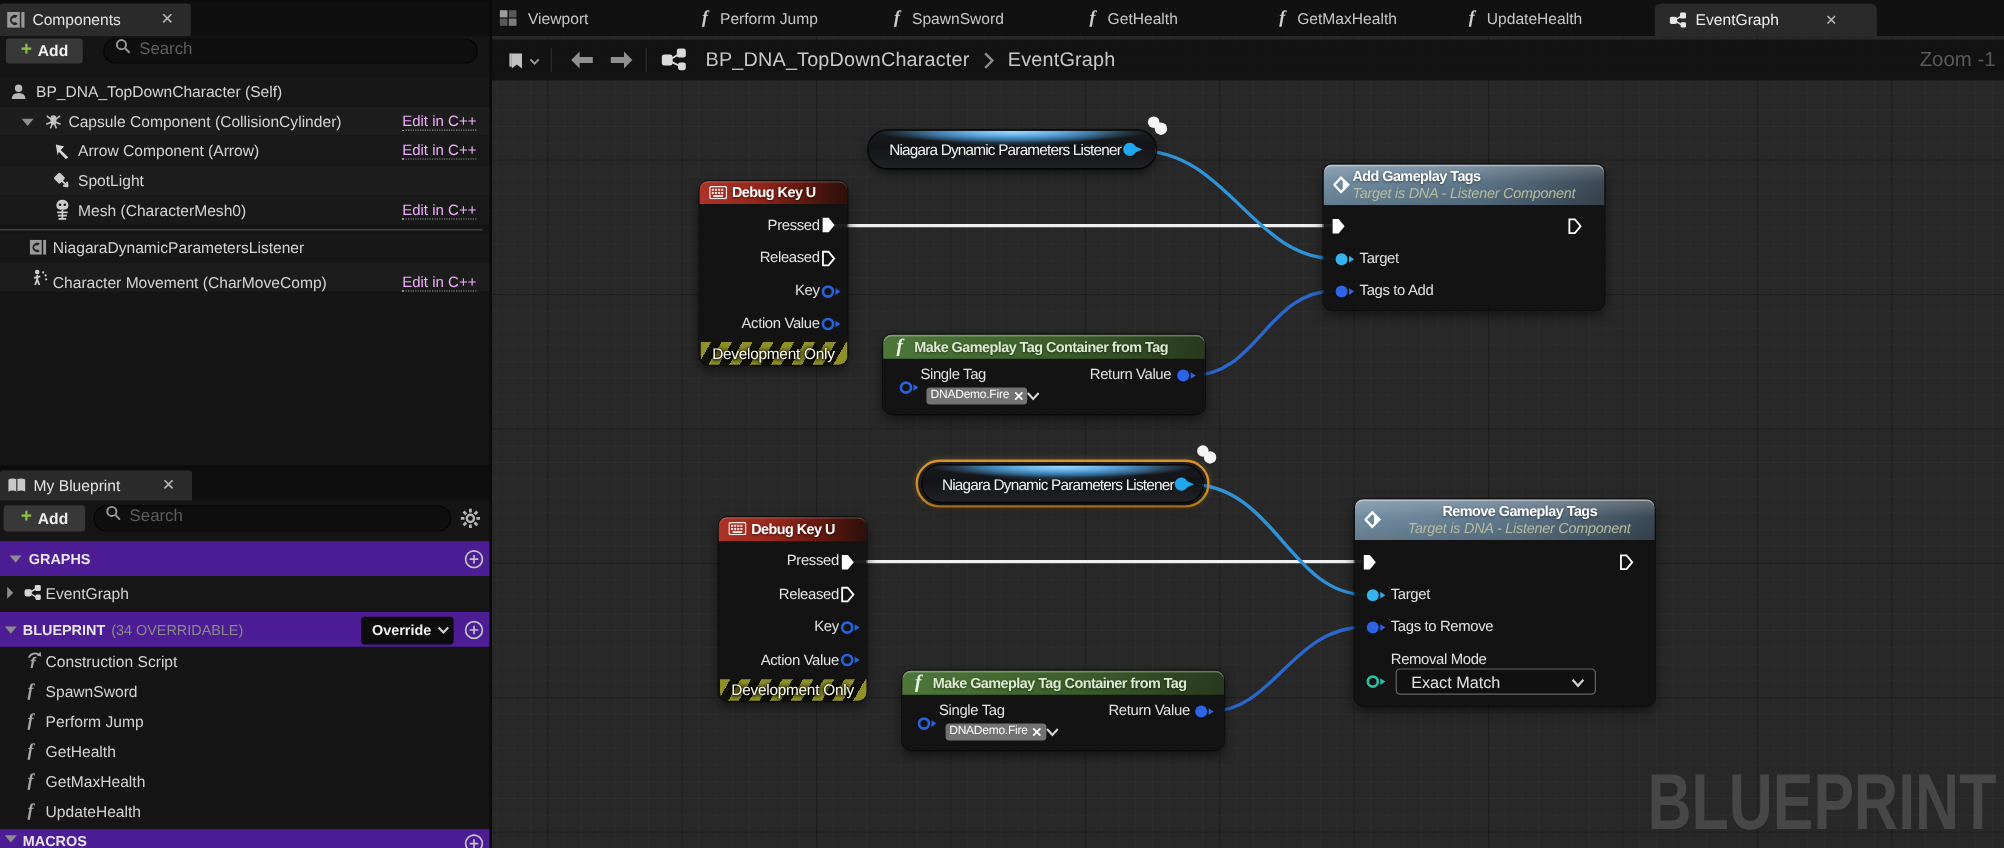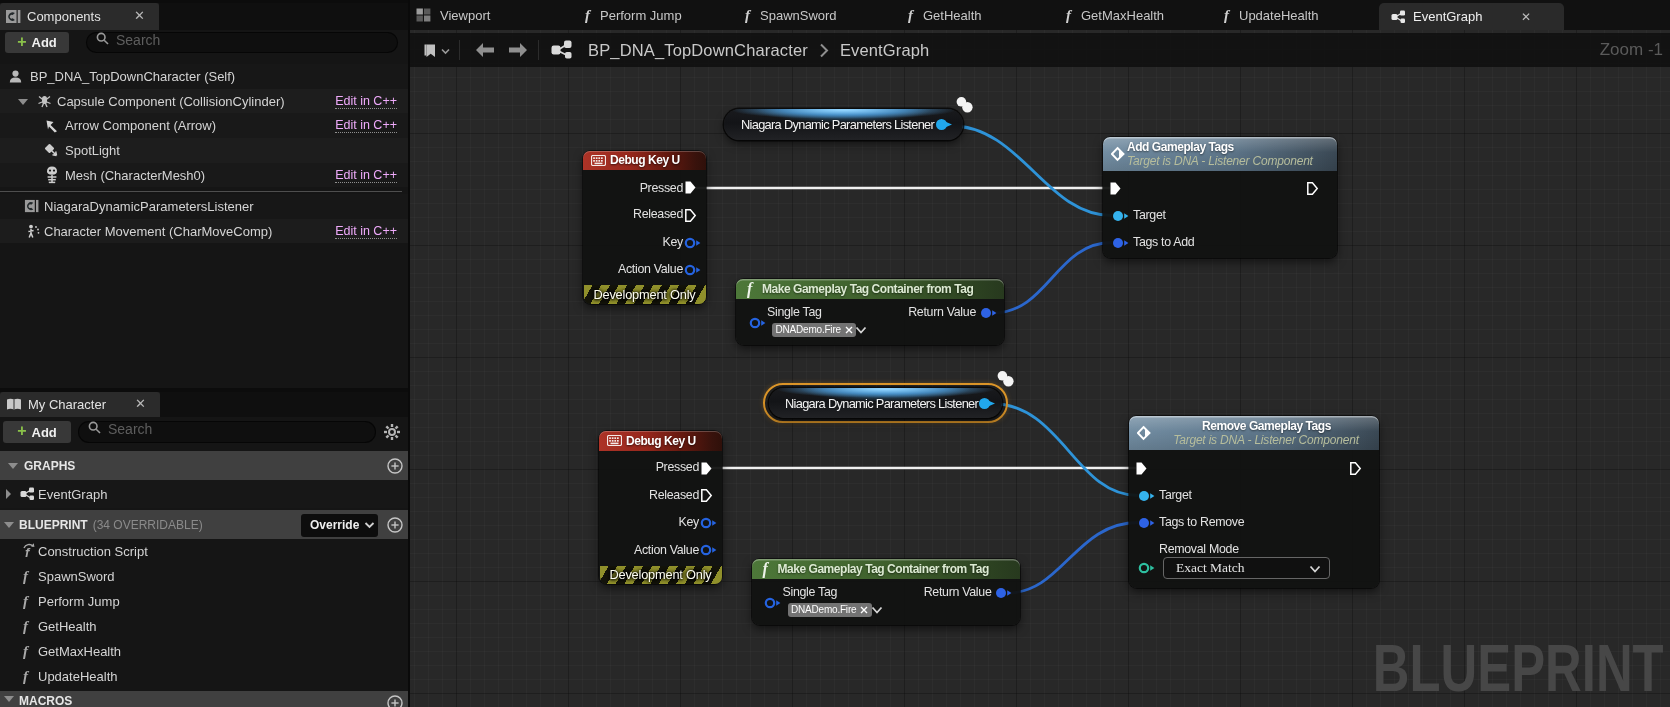--- a/index.html
+++ b/index.html
@@ -59,21 +59,21 @@
 
   .chip{position:absolute;height:14px;background:#737373;border-radius:3px;color:#fdfdfd;
     font-size:10px;letter-spacing:-0.2px;display:flex;align-items:center;padding:0 3.5px;}
 
   
   .tab{position:absolute;background:#2b2b2b;display:flex;align-items:center;color:#e3e3e3;font-size:13px;}
   .addbtn{position:absolute;background:#383838;border-radius:3px;display:flex;align-items:center;
     justify-content:center;color:#f0f0f0;font-weight:bold;font-size:13px;}
   .search{position:absolute;background:#0f0f0f;border-radius:12px;display:flex;align-items:flex-start;
     color:#5e5e5e;font-size:14px;box-shadow:inset 0 0 0 1px #060606;}
-  .seche{position:absolute;left:0;width:408px;background:#404040;display:flex;align-items:center;
+  .seche{position:absolute;left:0;width:408px;background:#4c1d95;display:flex;align-items:center;
     color:#e6e6e6;font-weight:bold;font-size:12px;}
   .row{position:absolute;left:0;width:408px;display:flex;align-items:center;color:#d4d4d4;font-size:13px;}
   .editc{position:absolute;right:11px;color:#f0abfc;font-size:12.5px;border-bottom:1px dotted #8f8f8f;line-height:14px;}
   .tri-r{width:0;height:0;border-left:6px solid #8d8d8d;border-top:5px solid transparent;border-bottom:5px solid transparent;}
   .tri-d{width:0;height:0;border-top:6px solid #8d8d8d;border-left:5px solid transparent;border-right:5px solid transparent;}
 </style>
 </head>
 <body>
 <div id="page">
   <div id="graph">
@@ -345,21 +345,21 @@
         <circle cx="6" cy="6" r="5" fill="#2e63e6"></circle>
         <path d="M12.2 3.2 L16.4 6 L12.2 8.8 Z" fill="#2e63e6"></path>
       </svg>
     <div class="pinlabel" style="left:30px;top:98.5px;">Tags to Remove</div>
     <div class="pinlabel" style="left:30px;top:125.5px;">Removal Mode</div>
     <svg class="pin" style="left:8.5px;top:146px;" width="17" height="12" viewBox="0 0 17 12">
         <circle cx="6" cy="6" r="4.2" fill="none" stroke="#2ebfa0" stroke-width="2.2"></circle>
         <path d="M12.2 3.2 L16.4 6 L12.2 8.8 Z" fill="#2ebfa0"></path>
       </svg>
     <div class="abs" style="left:34px;top:141px;width:167px;height:22px;background:#101010;border:1px solid #666;border-radius:4px;display:flex;align-items:center;color:#e2e2e2;font-size:13.5px;">
-      <span style="margin-left:12px;font-family:Liberation Serif, serif;">Exact Match</span>
+      <span style="margin-left:12px;">Exact Match</span>
       <svg class="abs" style="left:145px;top:7px;" width="12" height="9" viewBox="0 0 12 9">
           <path d="M1.5 1.5 L6 6.5 L10.5 1.5" fill="none" stroke="#d5d5d5" stroke-width="1.8"></path>
         </svg>
     </div>
   </div>
 
   <div class="node" style="left:751.5px;top:559px;width:268px;height:65.5px;">
     <div class="nhead" style="background:linear-gradient(to right,#4d7839 0%,#3d5d2b 55%,#27391e 100%);box-shadow:inset 0 1.5px 0 rgba(255,255,255,0.3);color:#e9f1e3;">
       <span class="fico" style="margin-left:11px;font-size:16px;color:#eef4ea;">f</span>
       <span style="margin-left:10px;color:#dcead2;text-shadow:0 1px 2px rgba(0,0,0,0.5);">Make Gameplay Tag Container from Tag</span>
@@ -460,21 +460,21 @@
     </div>
     <div class="abs" style="left:0;top:190.5px;width:402px;height:1px;background:#4e4e4e;"></div>
     <div class="row" style="top:194px;height:24.7px;background:#171717;">
       <svg class="abs" style="left:24px;top:5px;" width="15" height="15" viewBox="0 0 16 16">
         <rect x="1" y="1" width="10.5" height="13" fill="#9a9a9a"></rect>
         <path d="M10.5 4.2 A4.2 4.2 0 1 0 10.5 11.2 L8.3 9.4 A1.9 1.9 0 1 1 8.3 6.2 Z" fill="#23292b" transform="translate(-0.6 -0.1)"></path>
         <rect x="12.8" y="1" width="2.6" height="13" fill="#9a9a9a"></rect>
       </svg>
       <span style="margin-left:44px;">NiagaraDynamicParametersListener</span>
     </div>
-    <div class="row" style="top:218.7px;height:24.7px;background:#1c1c1c;">
+    <div class="row" style="top:218.7px;height:24.7px;background:#1c1c1c;align-items:flex-end;">
       <svg class="abs" style="left:25px;top:5px;" width="15" height="15" viewBox="0 0 15 15">
           <circle cx="6" cy="2.6" r="1.9" fill="#d0d0d0"></circle>
           <path d="M6 5 L6 9 M6 9 L4.2 13.5 M6 9 L7.8 13.5 M3.4 7.6 L8.6 6.4" stroke="#d0d0d0" stroke-width="1.5" fill="none"></path>
           <g fill="#d0d0d0">
             <circle cx="11" cy="3" r="0.9"></circle>
             <circle cx="13" cy="5.5" r="0.9"></circle>
             <circle cx="13.5" cy="8.8" r="0.9"></circle>
           </g>
         </svg>
       <span style="margin-left:44px;">Character Movement (CharMoveComp)</span>
@@ -482,21 +482,21 @@
     </div>
 
     <div class="abs" style="left:0;top:388px;width:410px;height:4px;background:#0c0c0c;"></div>
 
     <div class="abs" style="left:160px;top:392px;width:250px;height:25px;background:#0f0f0f;"></div>
     <div class="tab" style="left:0;top:392px;width:160px;height:25px;border-radius:3px 3px 0 0;">
       <svg class="abs" style="left:6px;top:5px;" width="16" height="15" viewBox="0 0 16 15">
           <path d="M1 2.5 Q4.5 0.8 8 2.5 Q11.5 0.8 15 2.5 L15 12.5 Q11.5 10.8 8 12.5 Q4.5 10.8 1 12.5 Z" fill="#c9c9c9"></path>
           <line x1="8" y1="2.5" x2="8" y2="12.5" stroke="#2b2b2b" stroke-width="1"></line>
         </svg>
-      <span style="margin-left:28px;">My Character</span>
+      <span style="margin-left:28px;">My Blueprint</span>
       <span style="position:absolute;left:135px;top:4px;color:#b9b9b9;font-size:13px;">✕</span>
     </div>
     <div class="addbtn" style="left:3px;top:421px;width:68px;height:22px;">
       <span style="color:#8bc24a;font-size:16px;font-weight:bold;margin-right:5px;margin-top:-2px;">+</span>Add
     </div>
     <div class="search" style="left:78px;top:421px;width:298px;height:22px;">
       <svg style="margin-left:10px;" width="13" height="13" viewBox="0 0 13 13">
           <circle cx="5.2" cy="5.2" r="3.8" fill="none" stroke="#999" stroke-width="1.6"></circle>
           <line x1="8.2" y1="8.2" x2="12" y2="12" stroke="#999" stroke-width="1.6"></line>
         </svg>

